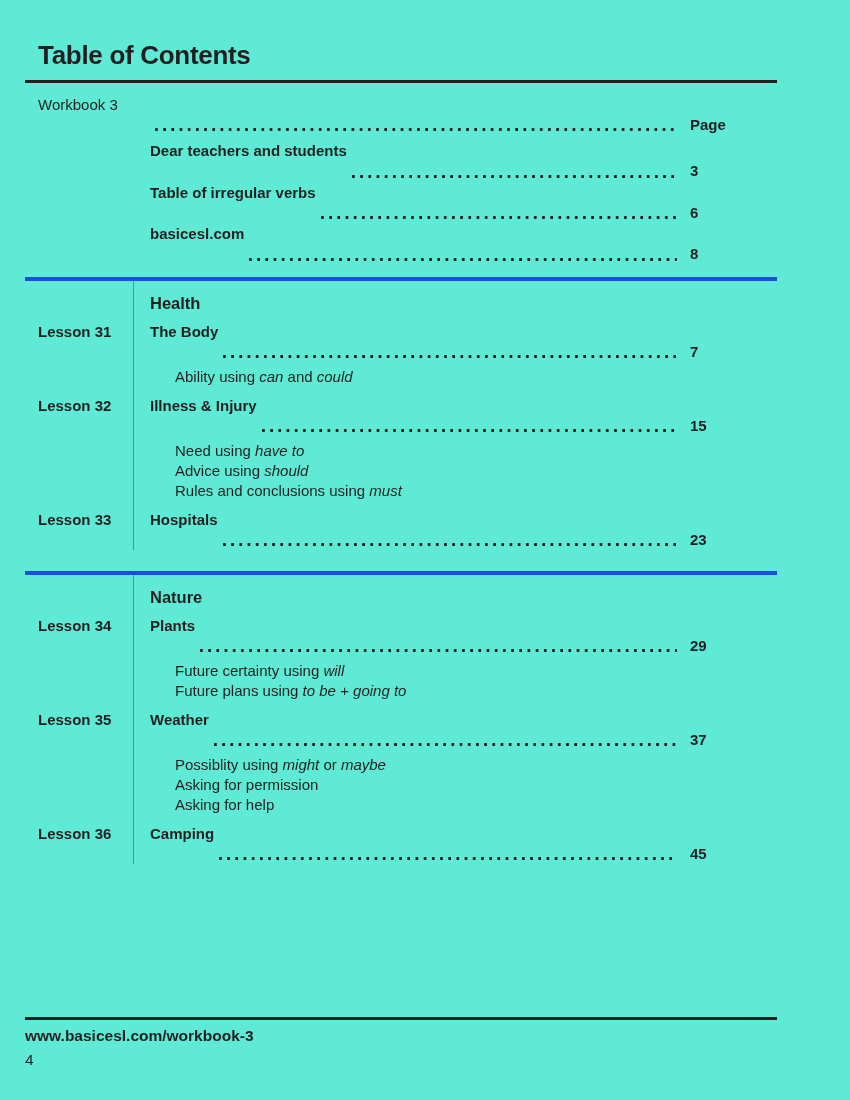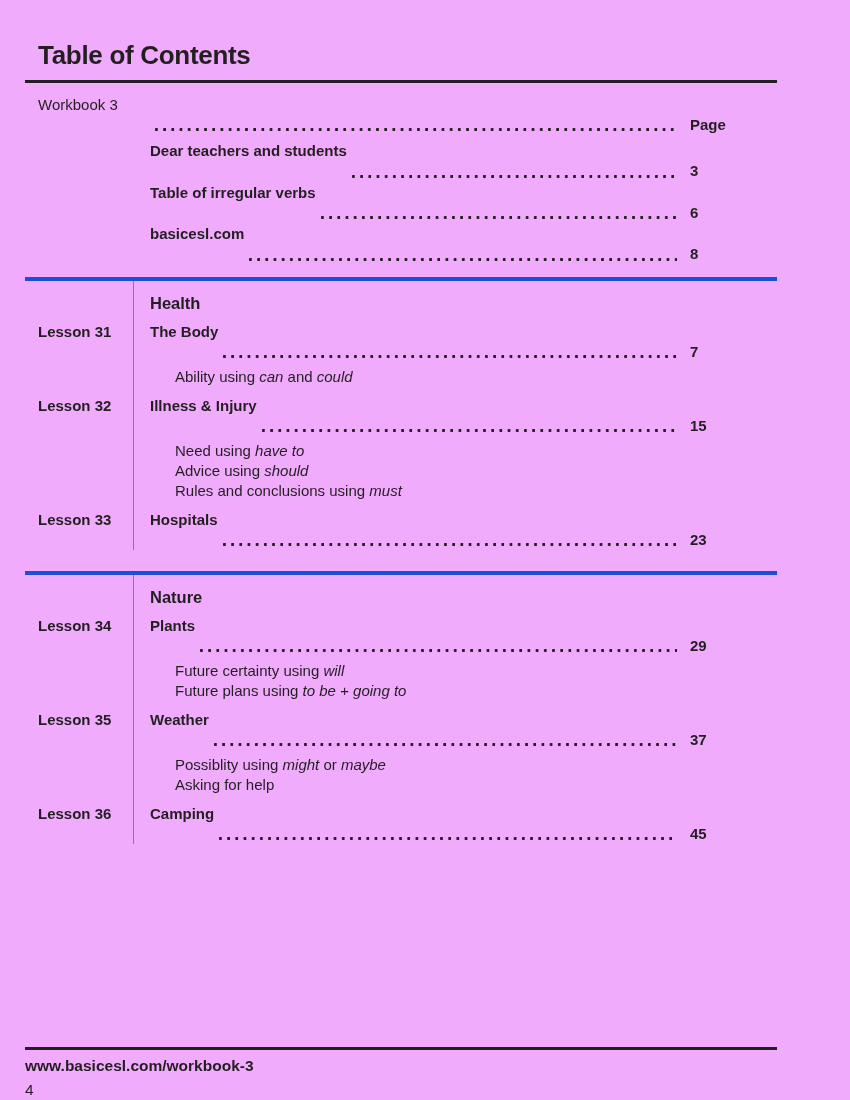--- a/index.html
+++ b/index.html
@@ -2,21 +2,21 @@
 <html><head>
 <meta charset="utf-8">
 <style>
   * { box-sizing: border-box; }
   html, body { margin: 0; padding: 0; background: #e8e8e8; }
   .page {
     position: relative;
     width: 850px;
     height: 1100px;
     margin: 0 auto;
-    background: #f0abfc;
+    background: #5eead4;
     color: #231f20;
     font-family: "Liberation Sans", sans-serif;
     font-size: 15px;
     overflow: hidden;
   }
   .content { padding: 0 73px 0 25px; }
 
   h1.page-title {
     margin: 0;
     padding: 40px 0 0 13px;
@@ -67,21 +67,21 @@
     line-height: 19px;
     font-weight: bold;
   }
   .lesson-row { display: flex; margin-top: 9px; line-height: 20px; }
   .lesson-label { width: 112px; font-weight: bold; flex: none; }
   .lesson-title { font-weight: bold; }
   .topics { margin-top: 5px; }
   .topic { margin-left: 137px; line-height: 20px; }
   .topic i { }
 
-  .footer { position: absolute; left: 25px; right: 73px; top: 1047px; }
+  .footer { position: absolute; left: 25px; right: 73px; top: 1017px; }
   .footer-rule { height: 3px; background: #231f20; }
   .footer-url { font-weight: bold; font-size: 15.5px; margin-top: 7px; line-height: 18px; }
   .footer-page { font-size: 15.5px; margin-top: 6px; line-height: 18px; }
 </style>
 </head>
 <body>
 
 <div class="page">
   <div class="content">
 
@@ -168,20 +168,21 @@
           <div class="lesson-row">
             <div class="lesson-label">Lesson 35</div>
             <div class="row-main">
               <span class="lesson-title">Weather</span>
               <span class="leader"></span>
               <span class="page-num">37</span>
             </div>
           </div>
           <div class="topics">
             <div class="topic"><span>Possiblity using </span><i>might</i><span> or </span><i>maybe</i></div>
+            <div class="topic"><span>Asking for permission</span></div>
             <div class="topic"><span>Asking for help</span></div>
           </div>
           <div class="lesson-row">
             <div class="lesson-label">Lesson 36</div>
             <div class="row-main">
               <span class="lesson-title">Camping</span>
               <span class="leader"></span>
               <span class="page-num">45</span>
             </div>
           </div>

